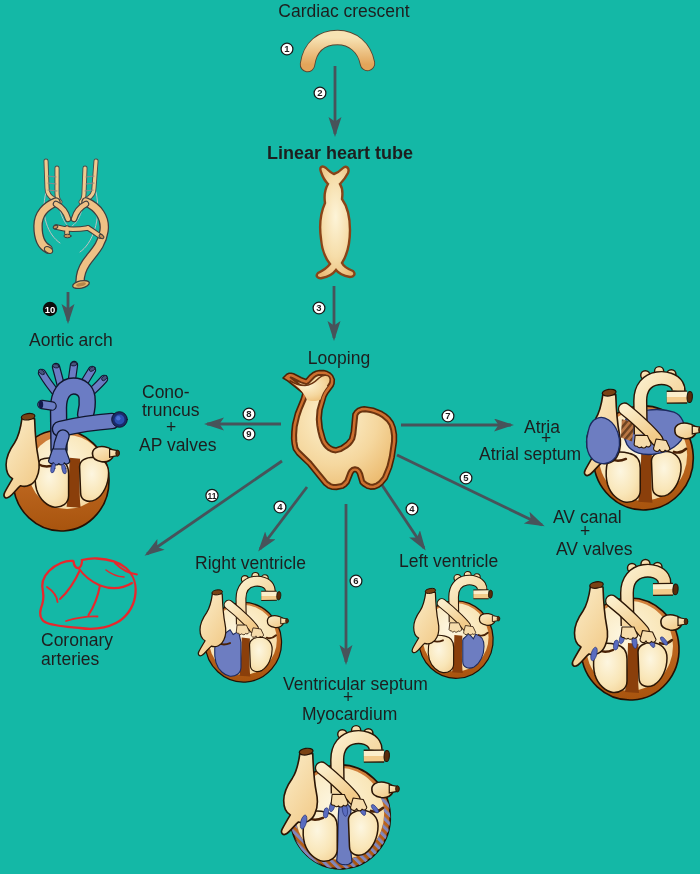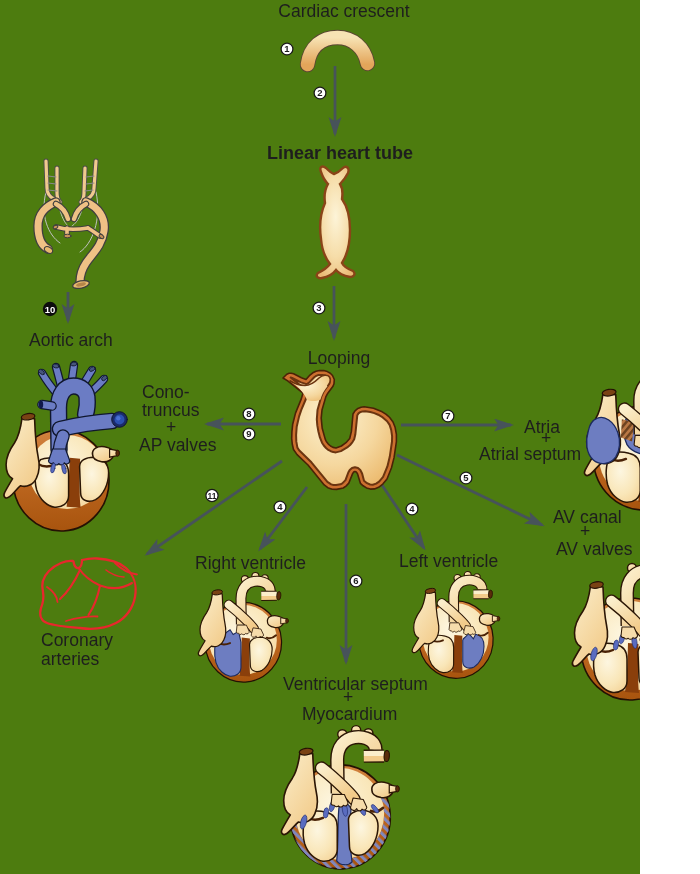--- a/index.html
+++ b/index.html
@@ -1,16 +1,16 @@
 <!DOCTYPE html>
 <html><head>
 <meta charset="utf-8">
 <style>
 html,body{margin:0;padding:0;background:#ffffff;}
-#wrap{position:relative;width:640px;height:874px;background:#4d7c0f;overflow:hidden;}
+#wrap{position:relative;width:700px;height:874px;background:#14b8a6;overflow:hidden;}
 text{font-family:"Liberation Sans",sans-serif;fill:#1e1e1e;}
 .lab{font-size:17.5px;}
 .num{font-size:9.5px;font-weight:bold;}
 </style>
 </head>
 <body>
 <div id="wrap">
 <svg width="700" height="874" viewBox="0 0 700 874">
 <defs>
   <linearGradient id="cresG" x1="0" y1="0" x2="0" y2="1">

